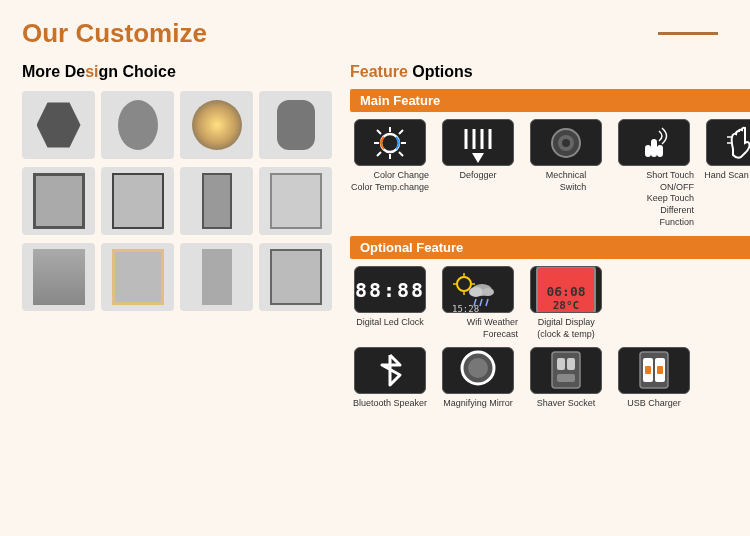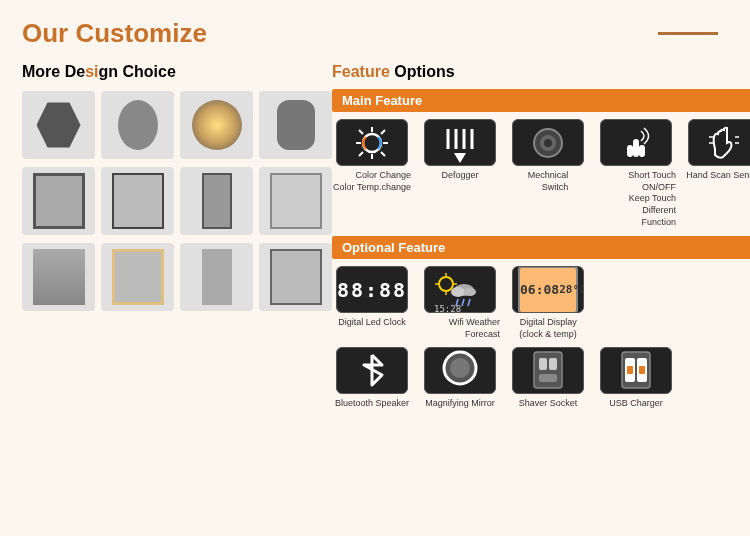--- a/index.html
+++ b/index.html
@@ -38,20 +38,21 @@
     .header-line {
       width: 60px;
       height: 3px;
       background: #b07038;
       margin-right: 10px;
     }
 
     
     .main-content {
       display: flex;
+      gap: 18px;
     }
 
     
     .left-col {
       width: 310px;
       flex-shrink: 0;
     }
     .section-title-left {
       font-size: 16px;
       font-weight: 700;
@@ -225,29 +226,30 @@
       font-size: 16px;
       display: flex;
       flex-direction: column;
       align-items: center;
       justify-content: center;
       font-family: monospace;
       font-weight: 700;
     }
     
     .icon-digital-disp {
-      background: #fdba74;
+      background: #ef4444;
       width: 60px;
       height: 48px;
       border-radius: 4px;
       color: #333;
       font-size: 14px;
       display: flex;
+      flex-direction: column;
       align-items: center;
-      justify-content: flex-start;
+      justify-content: flex-end;
       font-family: monospace;
       font-weight: 700;
       border: 2px solid #888;
     }
   </style>
 </head>
 <body>
 
 <div class="page">
 

